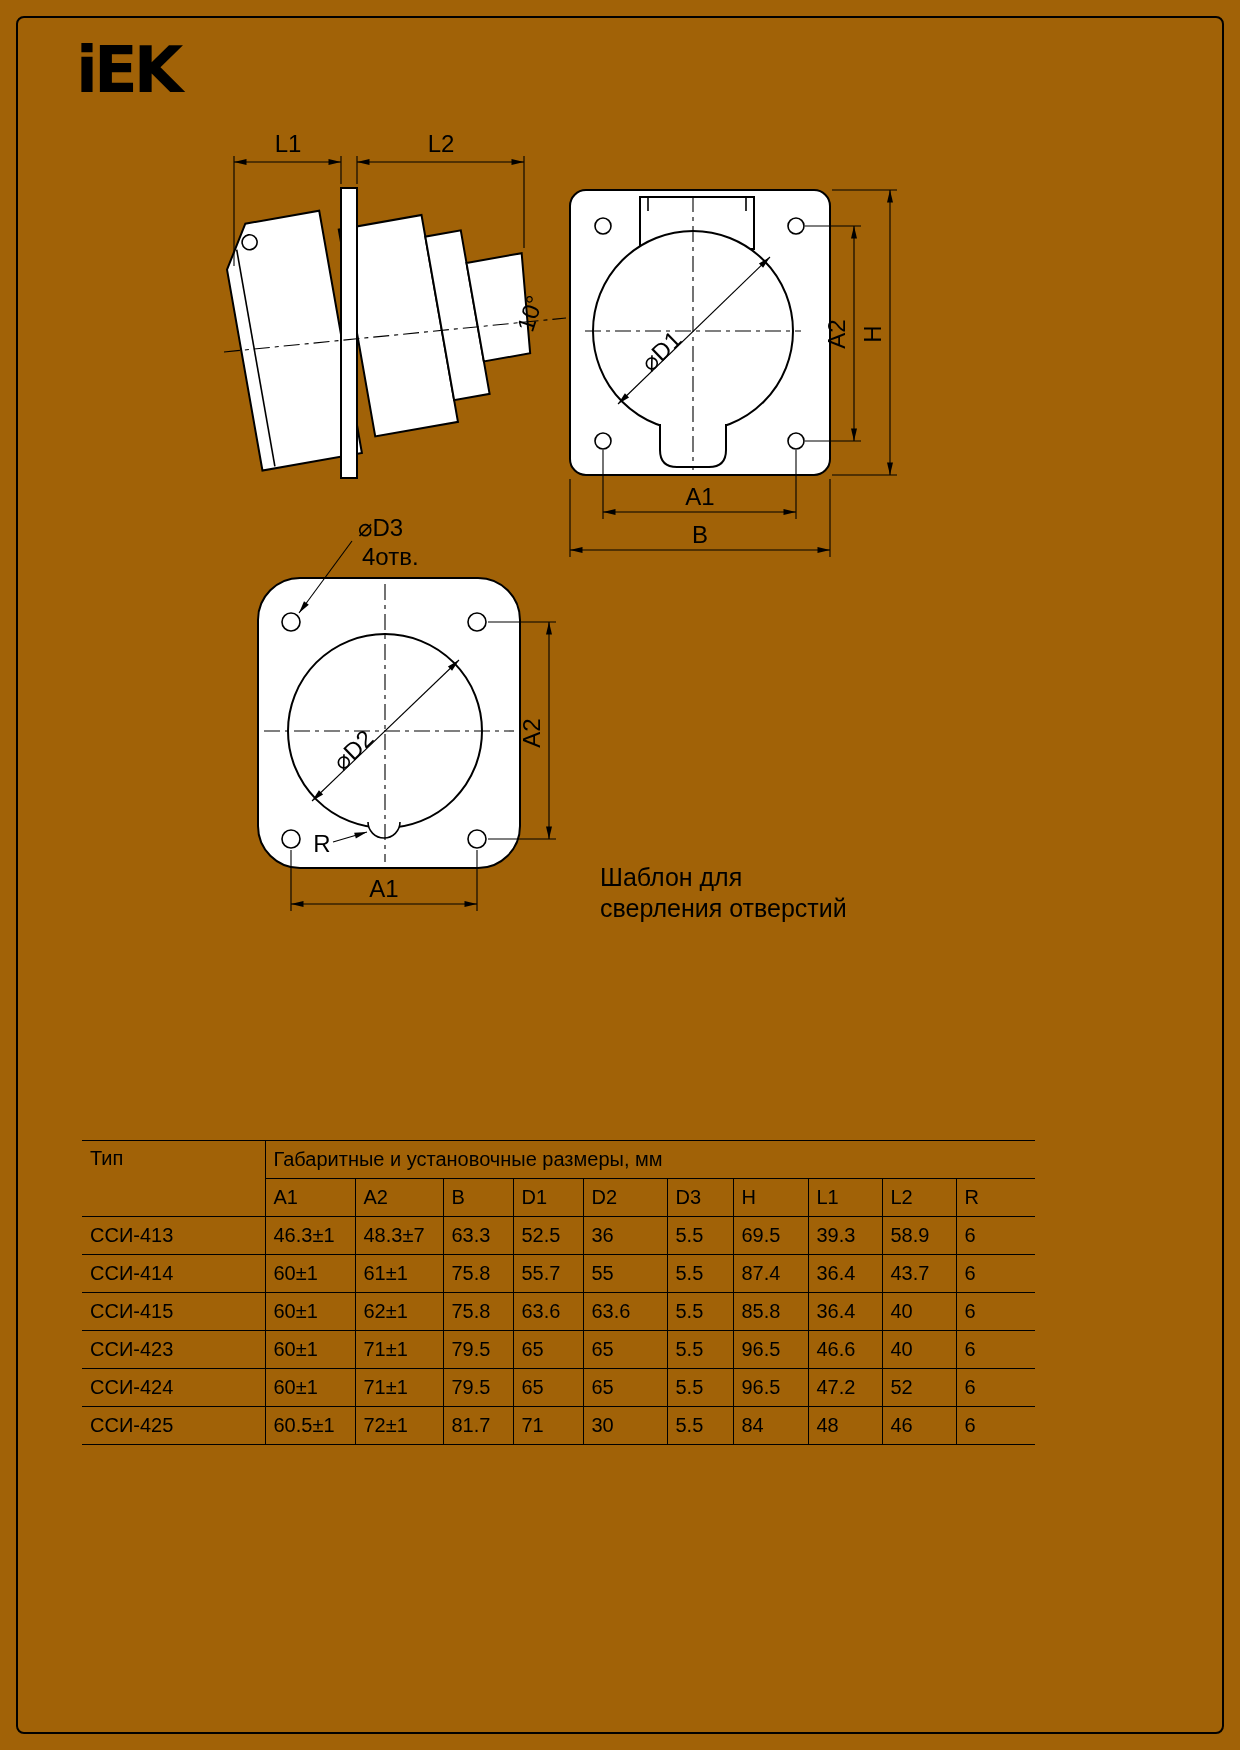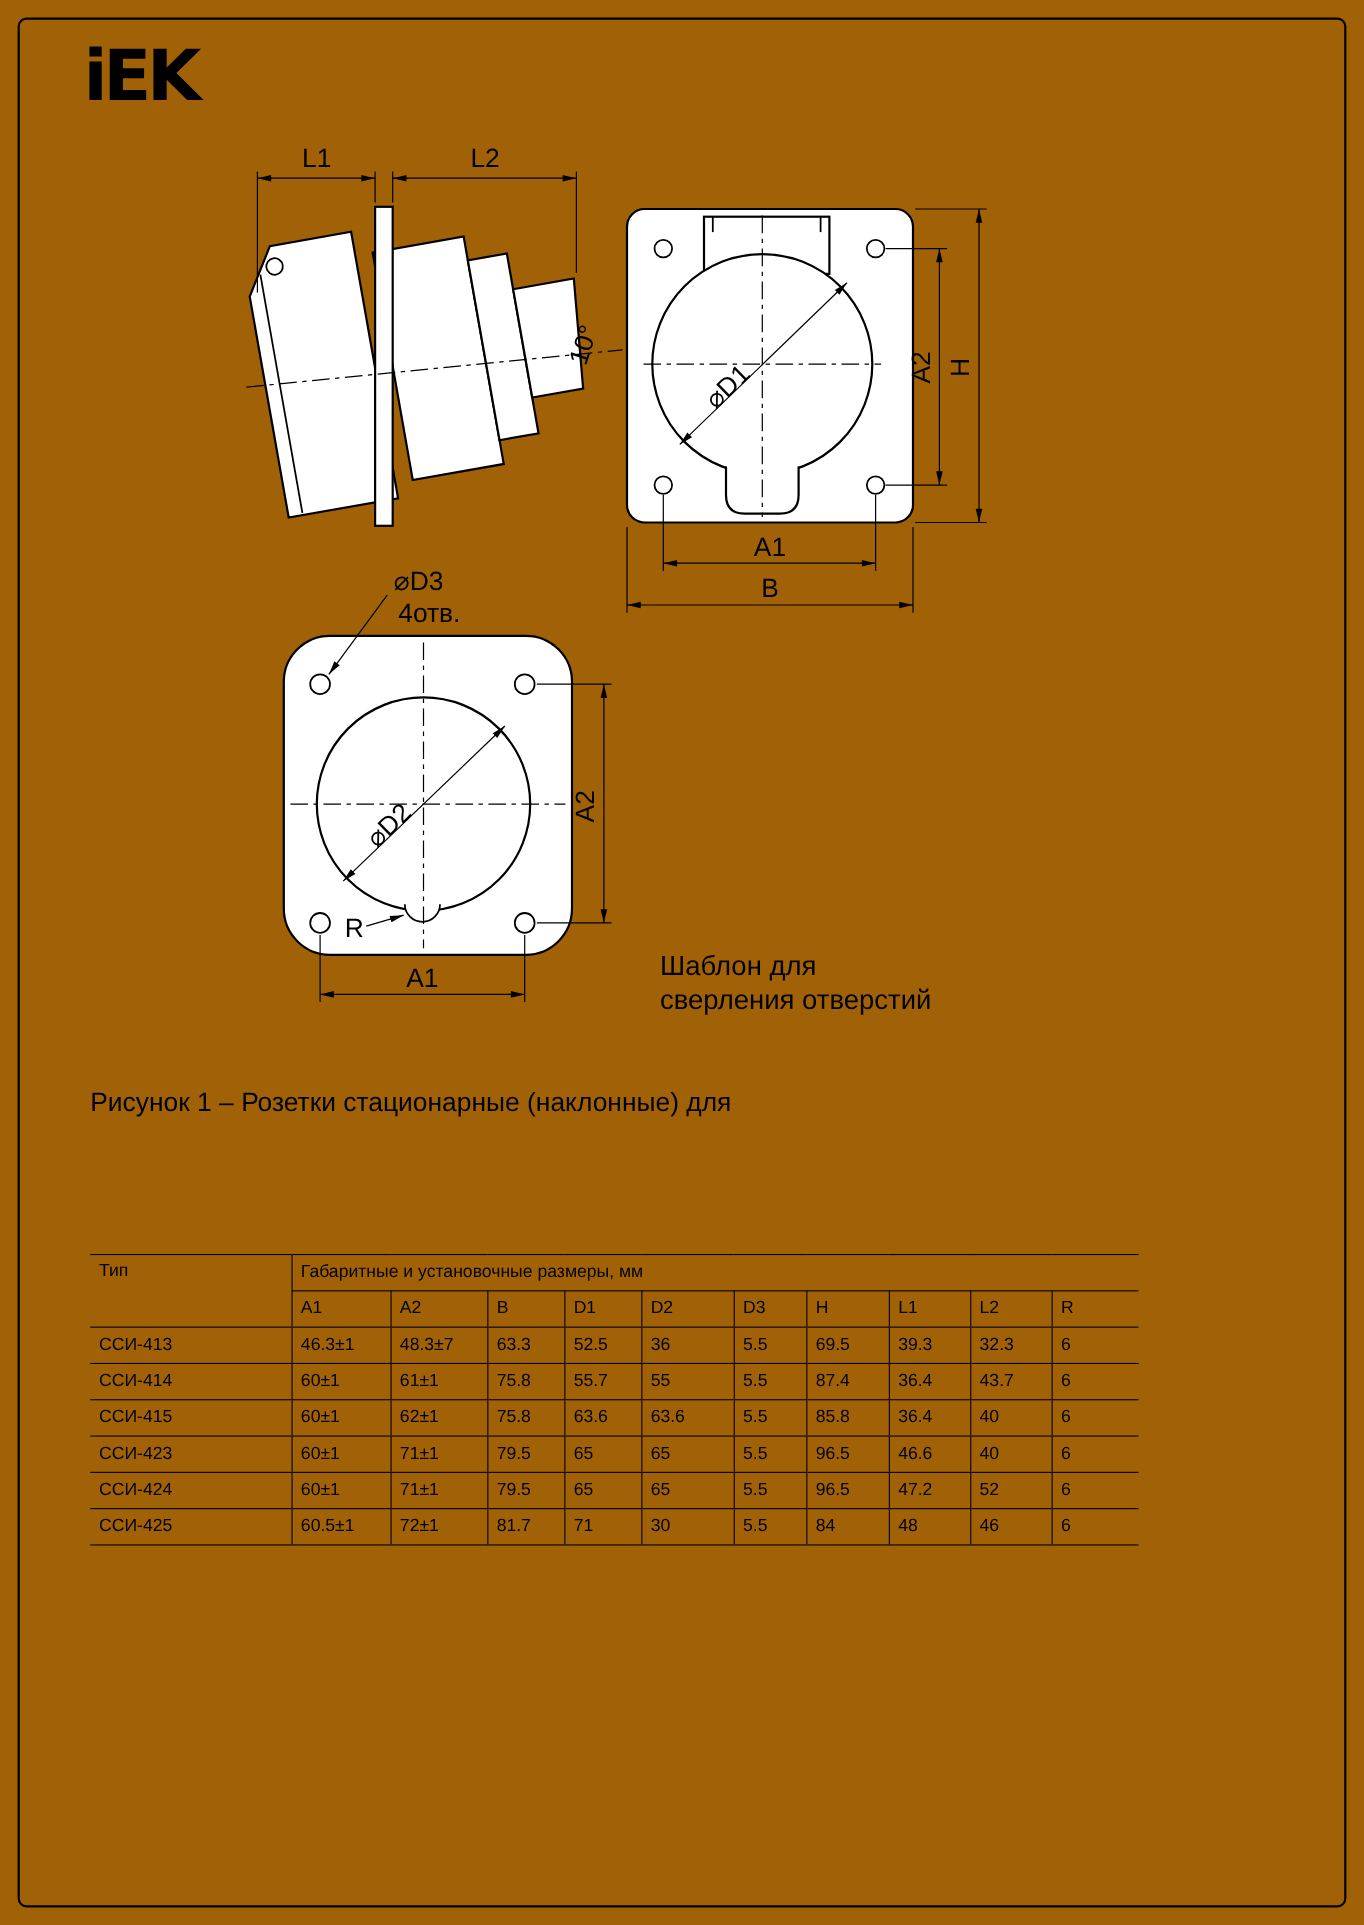--- a/index.html
+++ b/index.html
@@ -26,21 +26,21 @@
   .cl{stroke:#000;stroke-width:1.1;fill:none;stroke-dasharray:16 5 4 5;}
   .dimtext{font-family:"Liberation Sans","DejaVu Sans",sans-serif;font-size:24px;fill:#000;}
   .notetext{font-family:"Liberation Sans","DejaVu Sans",sans-serif;font-size:25px;fill:#000;}
   .figure-caption{
     position:absolute;left:82px;top:986px;width:700px;
     font-size:24px;line-height:33px;color:#000;
   }
   .dim-table{
     position:absolute;left:82px;top:1140px;width:953px;
     border-collapse:collapse;table-layout:fixed;
-    font-size:16px;color:#000;border-top:1.5px solid #000;
+    font-size:20px;color:#000;border-top:1.5px solid #000;
   }
   .dim-table th,.dim-table td{
     font-weight:normal;text-align:left;vertical-align:middle;
     padding:7px 8px;border-bottom:1.5px solid #000;border-left:1.5px solid #000;
     white-space:nowrap;overflow:hidden;
   }
   .dim-table .no-left{border-left:none;}
   .dim-table .type-head{vertical-align:top;padding-top:6px;}
 </style>
 </head>
@@ -166,21 +166,20 @@
         <line class="ext" x1="477" y1="850" x2="477" y2="911"></line>
         <line class="dim" x1="291" y1="904" x2="477" y2="904" marker-start="url(#arw)" marker-end="url(#arw)"></line>
         <text class="dimtext" x="384" y="897" text-anchor="middle">A1</text>
       </g>
       <text class="notetext" x="600" y="886" text-anchor="start">Шаблон для</text>
       <text class="notetext" x="600" y="917" text-anchor="start">сверления отверстий</text>
     </g>
   </svg>
 
   <div class="figure-caption">
-    <div>Рисунок 1 – Розетки стационарные (наклонные) для</div>
   </div>
 
   <table class="dim-table">
     <colgroup>
       <col style="width:183px">
         <col style="width:90px">
         <col style="width:88px">
         <col style="width:70px">
       <col style="width:70px">
         <col style="width:84px">
@@ -212,21 +211,21 @@
         <tr>
           <td class="no-left">ССИ-413</td>
           <td>46.3±1</td>
           <td>48.3±7</td>
           <td>63.3</td>
           <td>52.5</td>
           <td>36</td>
           <td>5.5</td>
           <td>69.5</td>
           <td>39.3</td>
-          <td>32.3</td>
+          <td>58.9</td>
           <td>6</td>
         </tr>
         <tr>
           <td class="no-left">ССИ-414</td>
           <td>60±1</td>
           <td>61±1</td>
           <td>75.8</td>
           <td>55.7</td>
           <td>55</td>
           <td>5.5</td>

